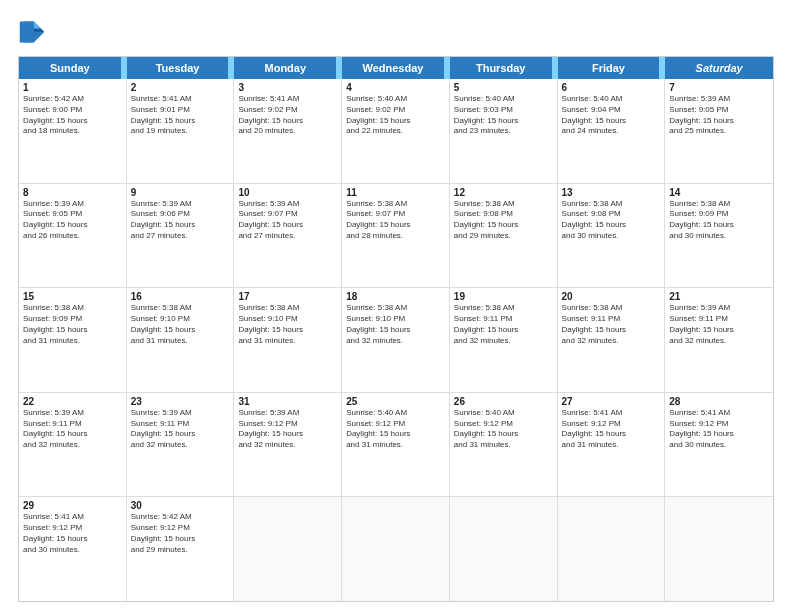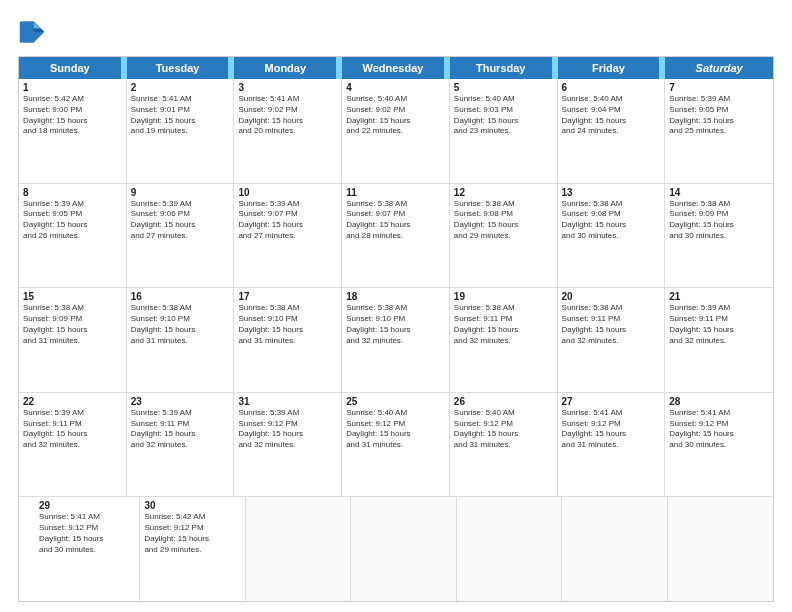--- a/index.html
+++ b/index.html
@@ -78,21 +78,21 @@
       flex: 1;
       display: flex;
       flex-direction: column;
     }
     .cal-row {
       display: grid;
       grid-template-columns: repeat(7, 1fr);
       flex: 1;
       border-bottom: 1px solid #ddd;
     }
-    .cal-row:last-child { border-bottom: none; margin-left: 16px; }
+    .cal-row:last-child { border-bottom: none; }
     .cal-cell {
       border-right: 1px solid #ddd;
       padding: 3px 4px;
       font-size: 8.5px;
       color: #333;
       vertical-align: top;
       background: #fff;
       min-height: 0;
     }
     .cal-cell:last-child { border-right: none; }

